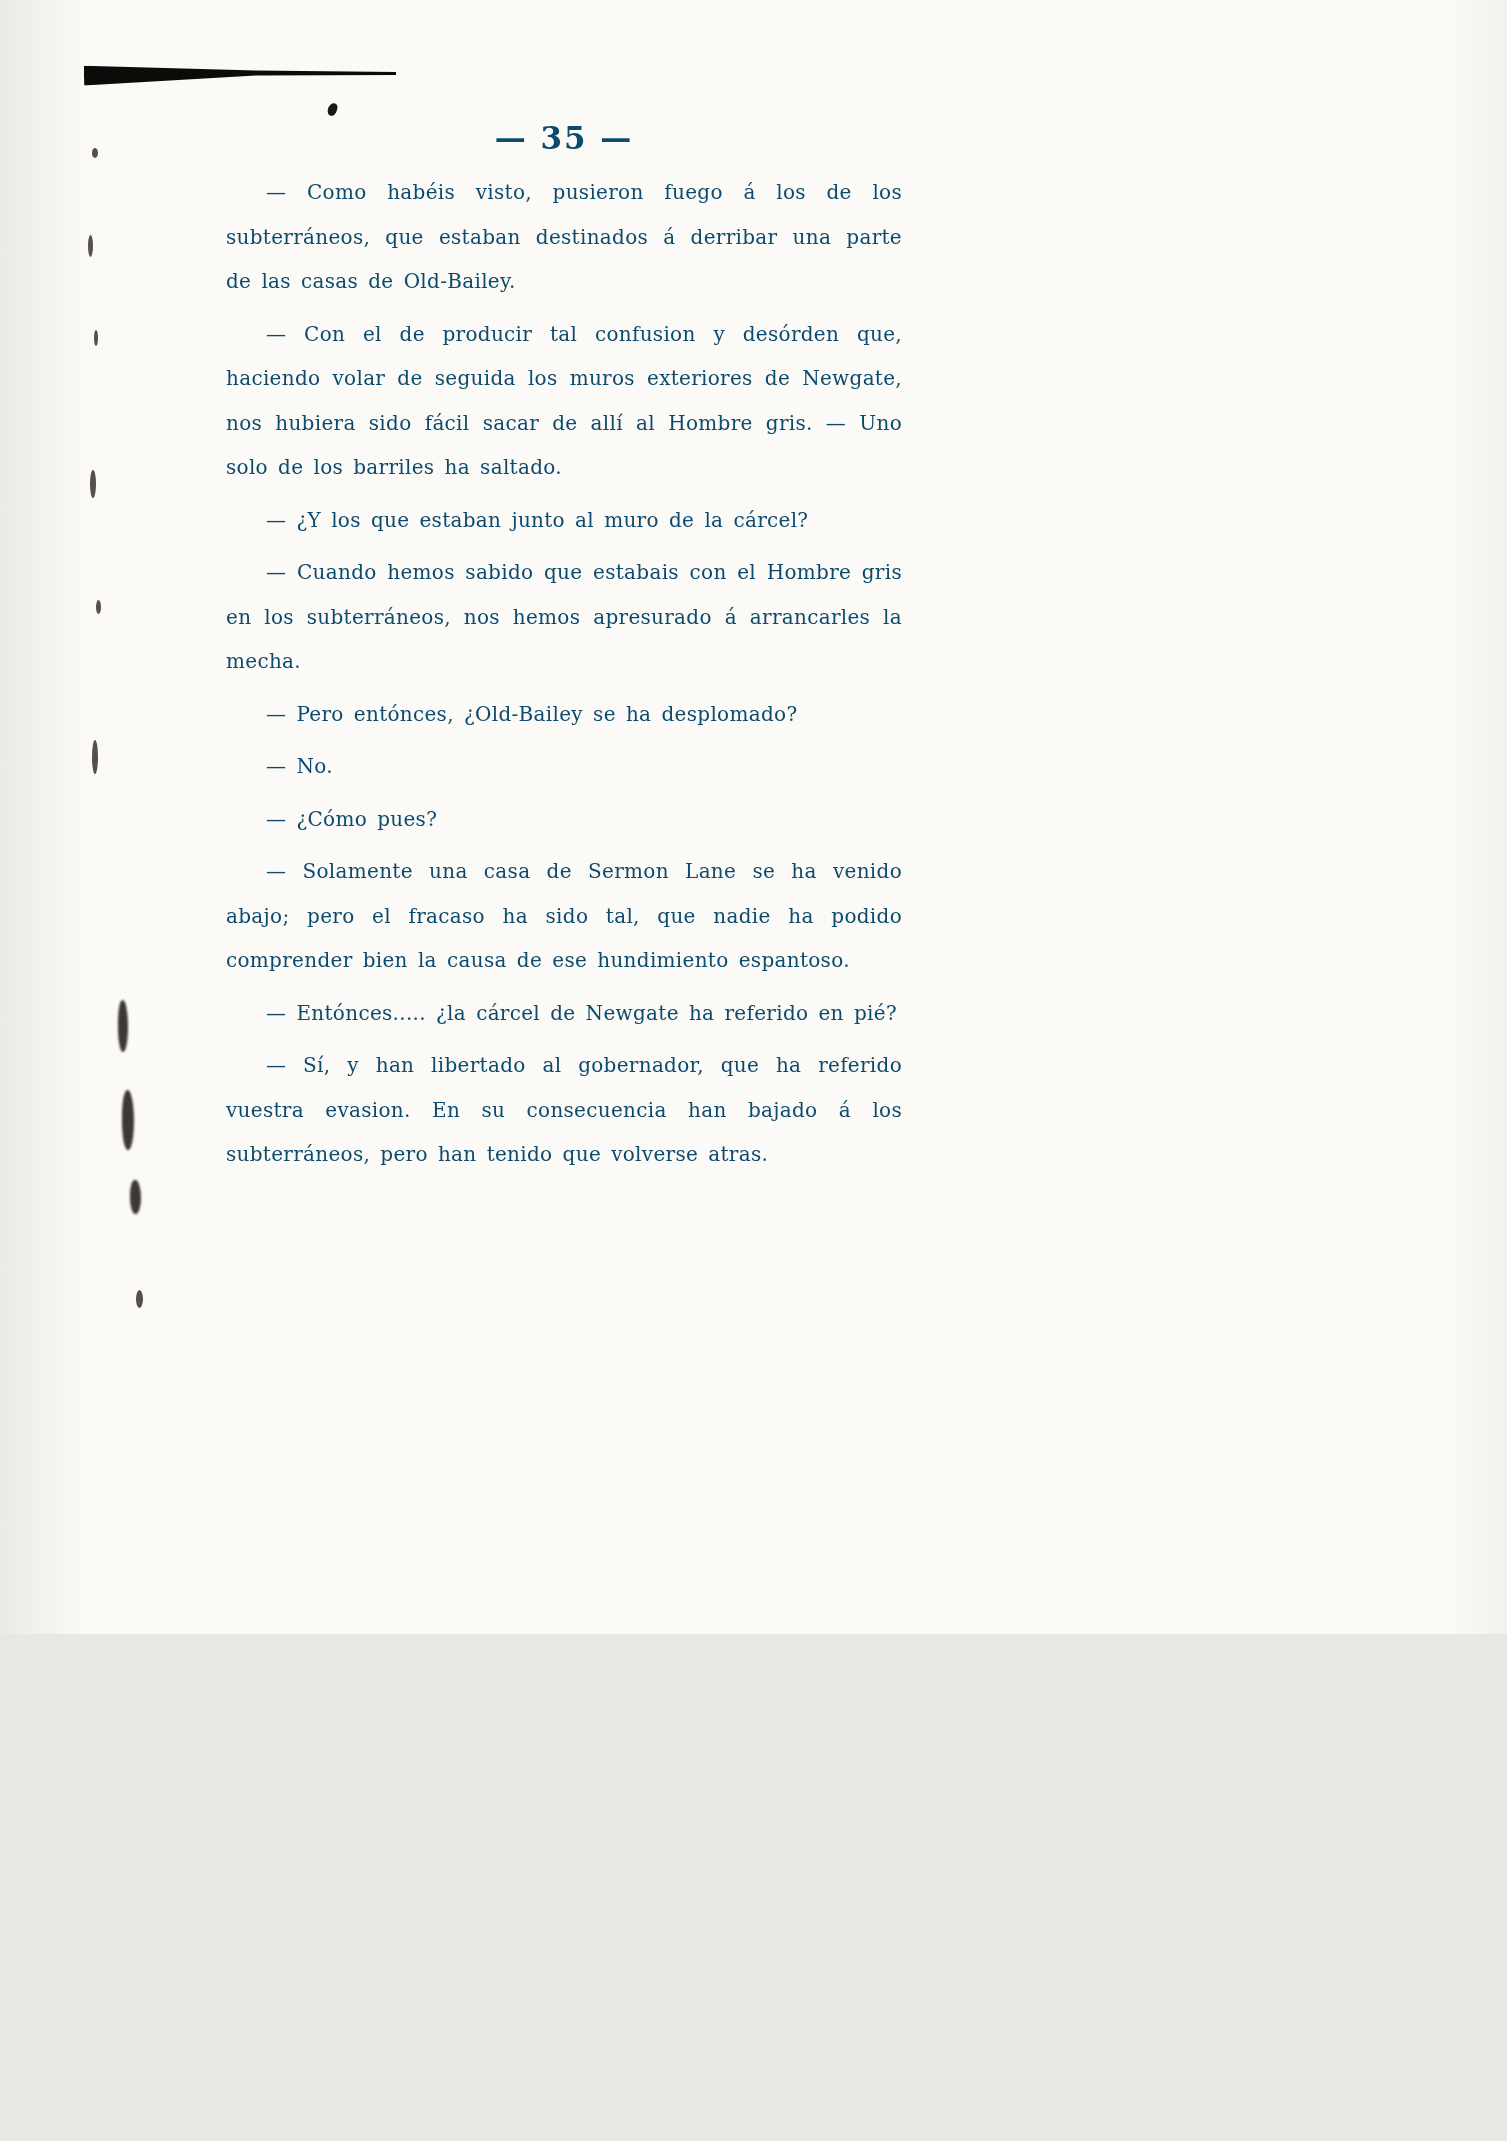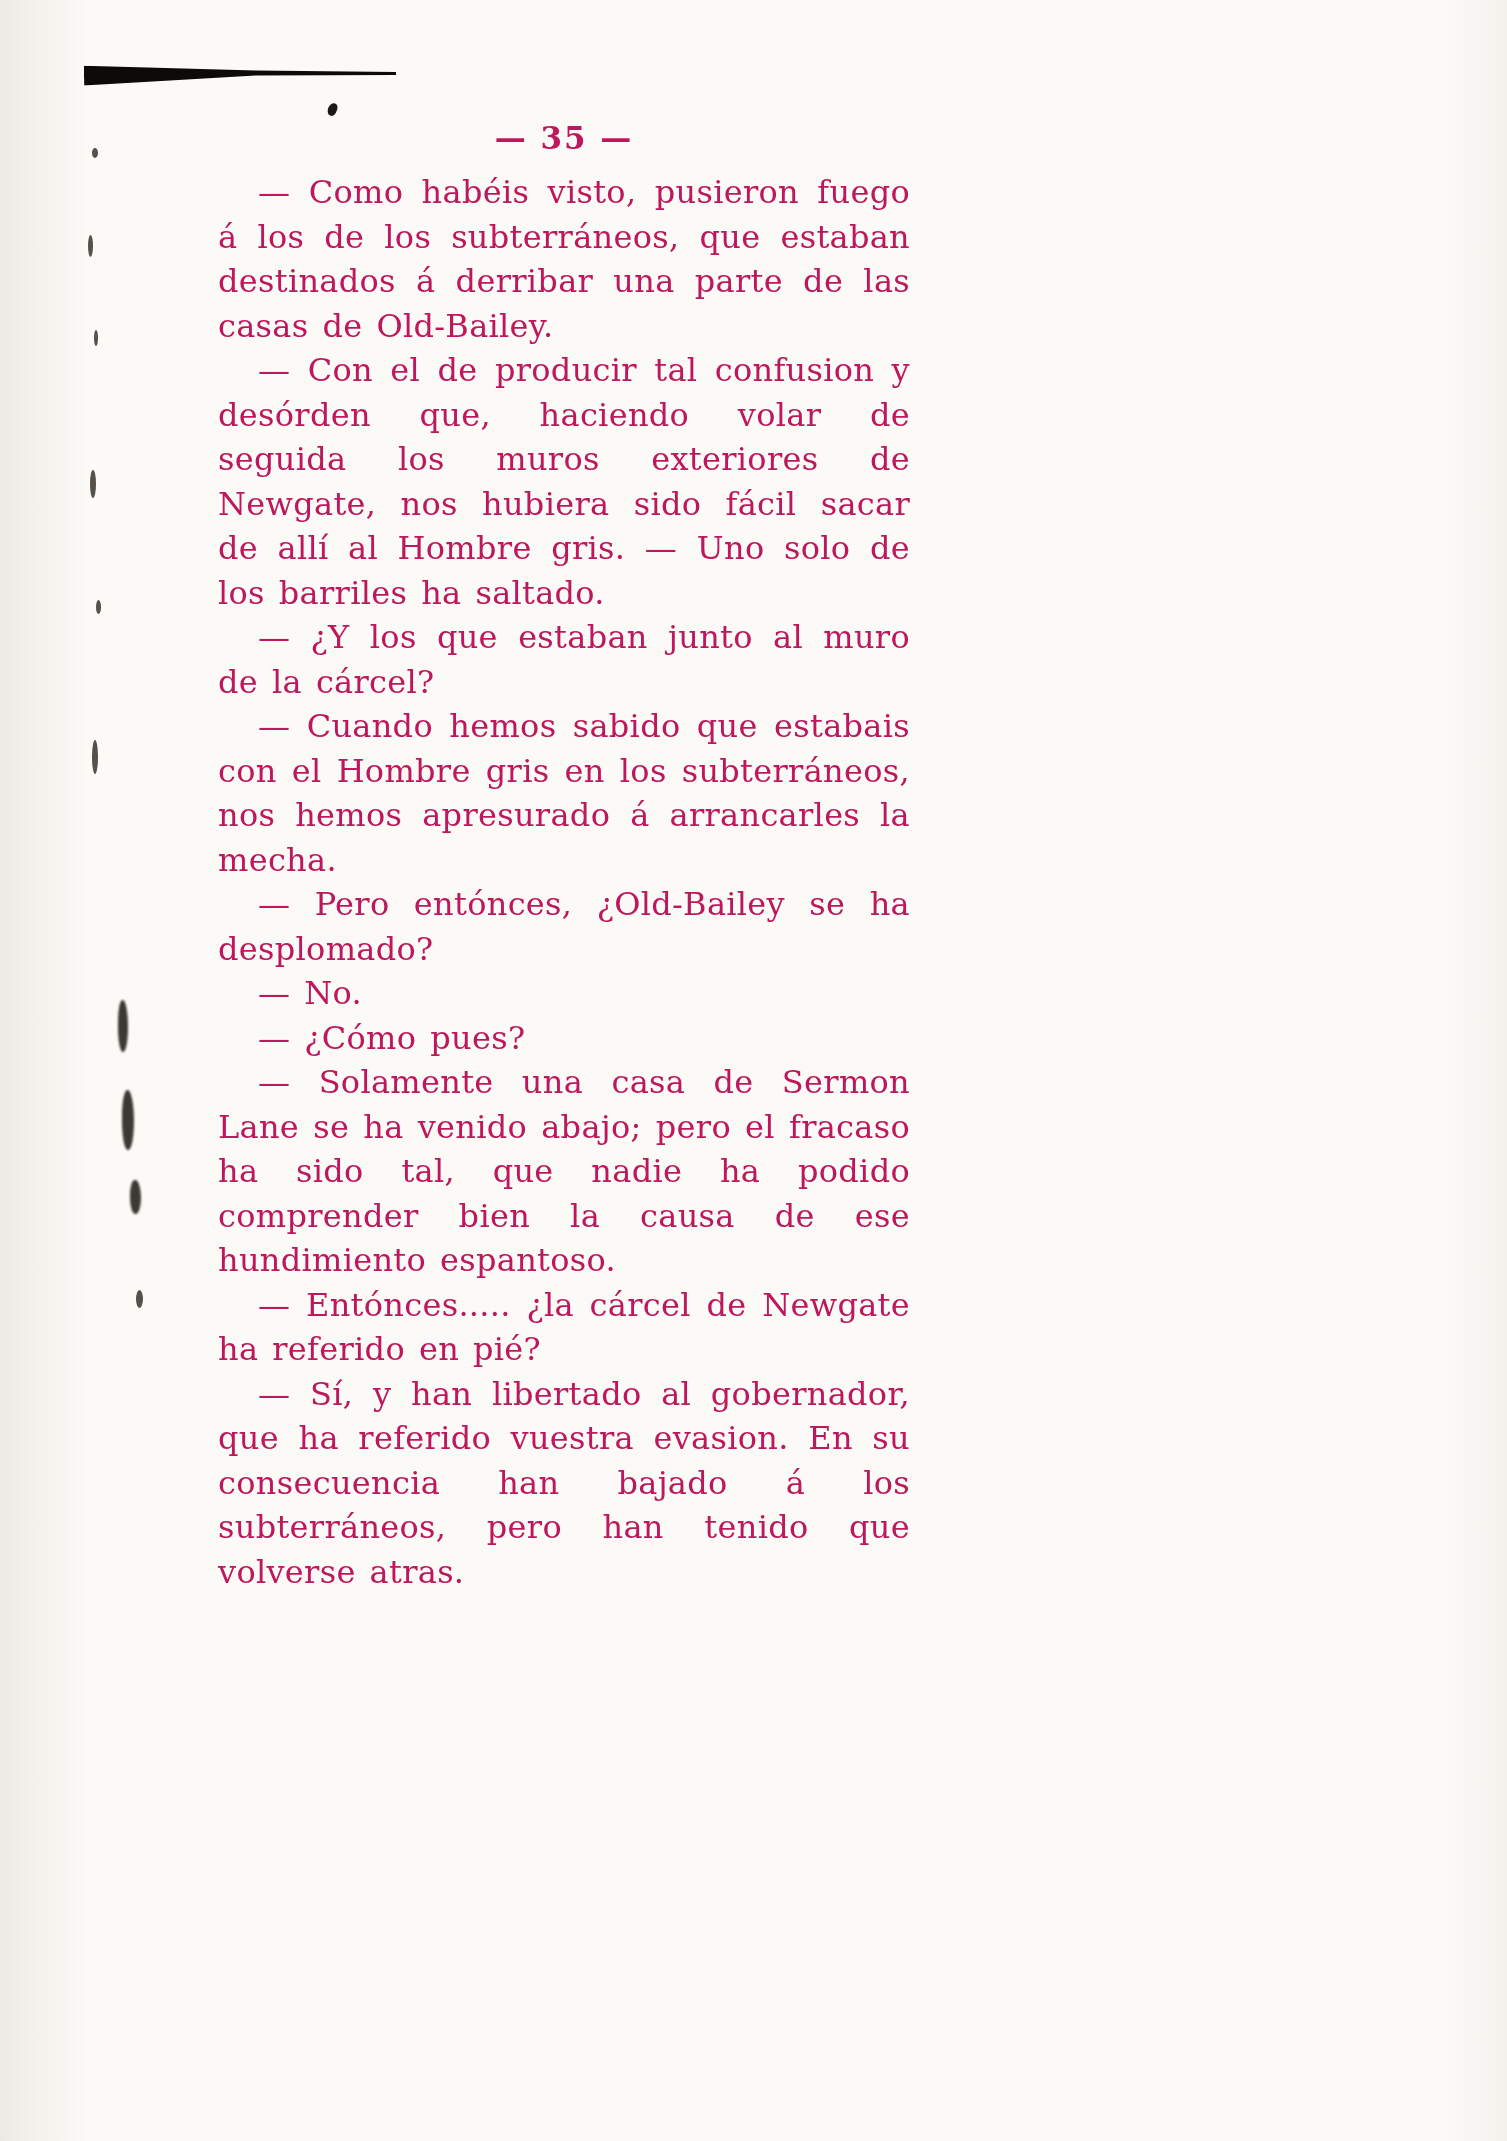--- a/index.html
+++ b/index.html
@@ -3,26 +3,26 @@
 <meta charset="utf-8">
 <style>
   html, body {
     margin: 0;
     padding: 0;
     background: #e9e7e2;
   }
   .page {
     position: relative;
     width: 1507px;
-    height: 2141px;
+    height: 1634px;
     margin: 0 auto;
     background: #fbfaf6;
     overflow: hidden;
     font-family: "DejaVu Serif", "Liberation Serif", serif;
-    color: #be185d;
+    color: #0c4a6e;
   }
   
   .page::before {
     content: "";
     position: absolute;
     inset: 0;
     background:
       linear-gradient(90deg, rgba(190,186,178,0.25) 0px, rgba(190,186,178,0.0) 90px),
       linear-gradient(270deg, rgba(205,202,195,0.18) 0px, rgba(205,202,195,0.0) 60px);
     pointer-events: none;
@@ -37,22 +37,22 @@
 
   .page-number {
     text-align: center;
     font-size: 31px;
     font-weight: bold;
     letter-spacing: 2px;
     margin: 0 0 14px 0;
   }
 
   .body-text p {
-    margin: 0;
-    font-size: 32px;
+    margin: 8px;
+    font-size: 20px;
     line-height: 44.5px;
     text-align: justify;
     text-indent: 40px;
     word-spacing: 3.5px;
     letter-spacing: 0.3px;
   }
 
   
   .artifact { position: absolute; pointer-events: none; }
   .top-wedge {

